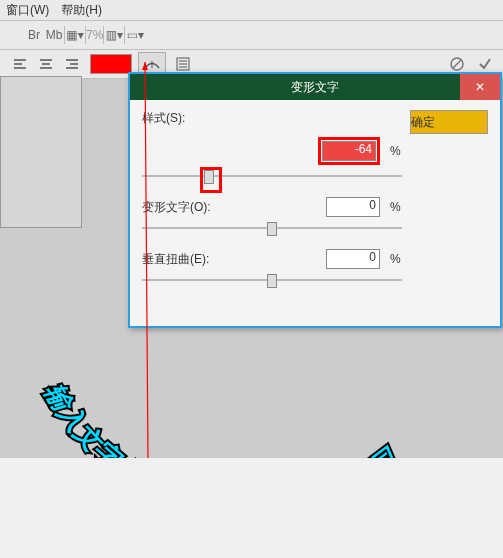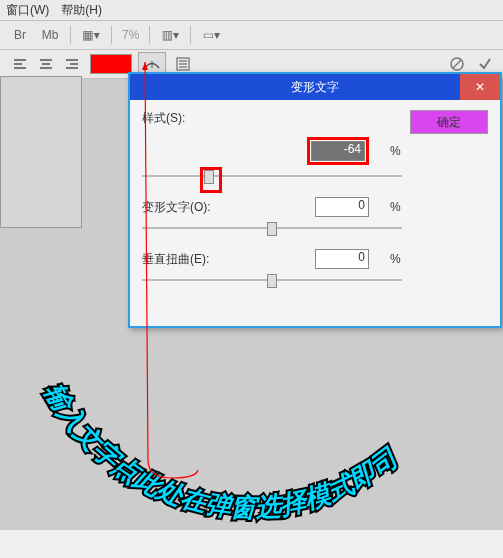--- a/index.html
+++ b/index.html
@@ -1,46 +1,46 @@
 <!DOCTYPE html>
 <html><head>
 <meta charset="utf-8">
 <style>
 body{margin:0;font-family:"Microsoft YaHei",sans-serif;font-size:12px;background:#f0f0f0;color:#333;overflow:hidden}
-.app{width:503px;height:530px;position:relative;background:#ccc}
+.app{width:503px;height:458px;position:relative;background:#ccc}
 .menubar{height:20px;background:#eaeaea;display:flex;align-items:center;padding:0 2px;gap:4px;border-bottom:1px solid #c0c0c0}
 .menubar span{padding:2px 4px}
-.toolbar1{height:28px;background:#eaeaea;display:flex;align-items:center;gap:10px;padding:0 10px;border-bottom:1px solid #c0c0c0}
+.toolbar1{height:28px;background:#eaeaea;display:flex;align-items:center;padding:0 24px;border-bottom:1px solid #c0c0c0}
 .sep{width:1px;height:18px;background:#bbb}
 .tbtn{width:20px;height:20px;display:flex;align-items:center;justify-content:center;color:#666}
 .toolbar2{height:28px;background:#eaeaea;display:flex;align-items:center;gap:6px;padding:0 8px;border-bottom:1px solid #c0c0c0}
 .align-grp{display:flex;gap:2px}
 .align-btn{width:22px;height:20px;border:1px solid transparent;display:flex;align-items:center;justify-content:center}
 .swatch{width:40px;height:18px;background:#ff0000;border:1px solid #999}
 .warp-btn{width:26px;height:22px;border:1px solid #aaa;background:#ddd;display:flex;align-items:center;justify-content:center}
 .sheet-btn{width:22px;height:20px;display:flex;align-items:center;justify-content:center}
 .tb-right{margin-left:auto;display:flex;gap:8px}
 .canvas-left{position:absolute;left:0;top:76px;width:80px;height:150px;background:#d6d6d6;border:1px solid #999}
 .dialog{position:absolute;left:128px;top:72px;width:370px;height:252px;border:2px solid #2e9de6;background:#f4f4f4;box-shadow:2px 2px 6px rgba(0,0,0,.3)}
-.dlg-title{height:26px;background:#1d4ed8;color:#fff;display:flex;align-items:center;justify-content:center;position:relative}
+.dlg-title{height:26px;background:#14532d;color:#fff;display:flex;align-items:center;justify-content:center;position:relative}
 .dlg-close{position:absolute;right:0;top:0;width:40px;height:26px;background:#d9534f;color:#fff;display:flex;align-items:center;justify-content:center}
 .dlg-body{padding:10px 12px;display:flex;gap:8px}
 .dlg-main{flex:1}
 .dlg-side{width:78px;display:flex;flex-direction:column;gap:8px}
-.dlg-btn{height:22px;border:1px solid #999;background:#d946ef;text-align:center;line-height:22px}
-.row{display:flex;align-items:center;gap:21px;margin-bottom:10px;position:relative}
+.dlg-btn{height:22px;border:1px solid #999;background:#eab308;line-height:22px}
+.row{display:flex;align-items:center;gap:10px;margin-bottom:10px;position:relative}
 .redbox{border:3px solid #ff0000;padding:1px}
 .style-select{width:96px;height:20px;border:1px solid #888;background:#fff;display:flex;align-items:center;justify-content:space-between;padding:0 4px}
 .radio{width:11px;height:11px;border:1px solid #666;border-radius:50%;display:inline-block;background:#fff;position:relative;margin-right:3px}
 .radio.on::after{content:"";position:absolute;left:2px;top:2px;width:5px;height:5px;background:#333;border-radius:50%}
 .slider{flex:1;height:14px;position:relative}
 .slider::before{content:"";position:absolute;left:0;right:0;top:6px;height:2px;background:#bbb}
 .slider .handle{position:absolute;top:1px;width:8px;height:12px;background:#ddd;border:1px solid #888}
 .num-input{width:46px;height:18px;border:1px solid #888;background:#fff;text-align:right;padding:0 3px}
-.num-input.sel{background:#737373;color:#fff}
+.num-input.sel{background:#ef4444;color:#fff}
 .label{width:74px}
 .pct{width:12px}
 .curved-text{position:absolute;left:10px;top:340px;width:480px;height:200px}
 .curved-text svg{width:100%;height:100%}
 .annot{position:absolute;left:0;top:0;width:503px;height:558px;pointer-events:none}
 .small-red{border:3px solid #ff0000;position:absolute}
 </style>
 </head>
 <body>
 

